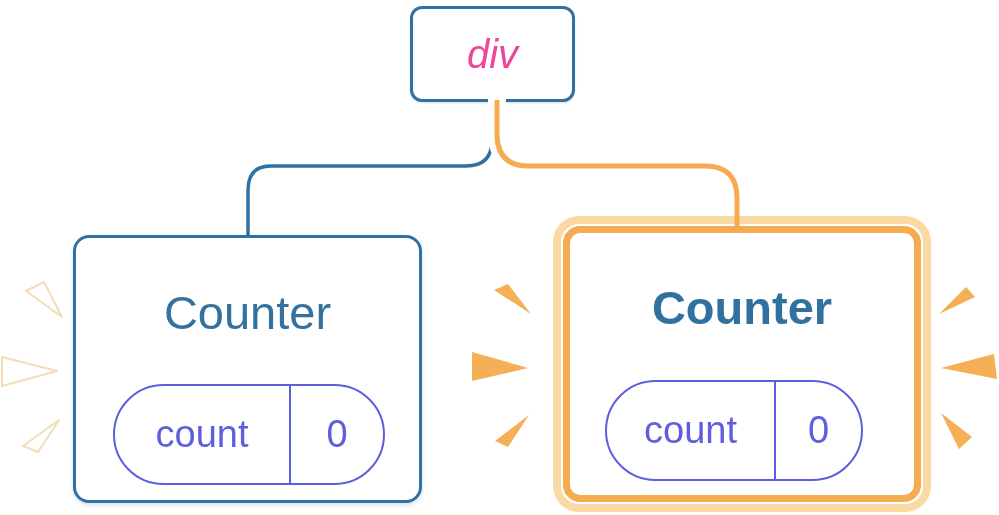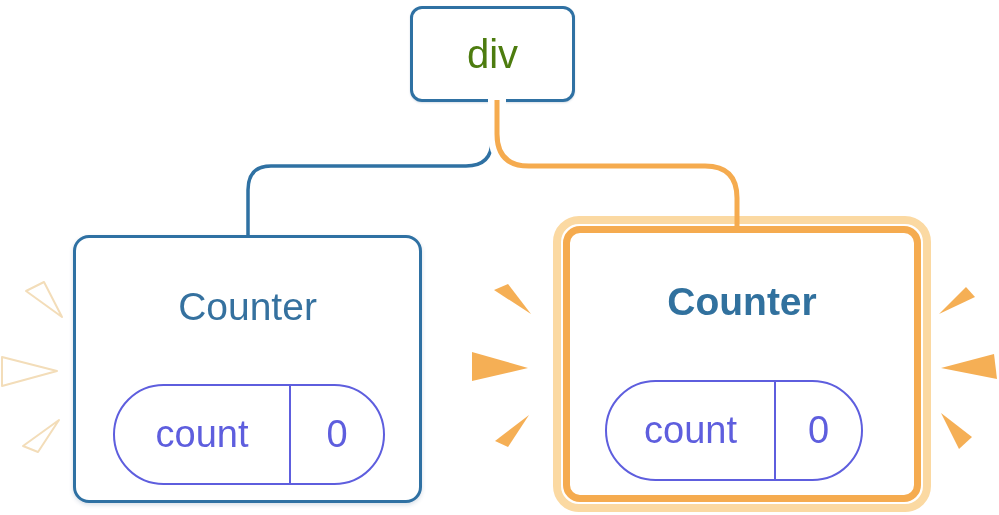--- a/index.html
+++ b/index.html
@@ -11,42 +11,42 @@
   .under-layer{z-index:0;}
   .over-layer{z-index:2;}
 
   
   .root-node{
     position:absolute;left:410px;top:6px;width:165px;height:96px;
     box-sizing:border-box;border:3.5px solid #2f71a3;border-radius:12px;
     background:#ffffff;display:flex;align-items:center;justify-content:center;
     z-index:1;box-shadow:0 1px 2px rgba(40,80,120,0.18);
   }
-  .root-node .node-label{font-size:40px;font-weight:500;color:#4d7c0f;}
+  .root-node .node-label{font-size:40px;font-weight:500;color:#ec4899;font-style:italic;}
 
   
   .card-left{
     position:absolute;left:73px;top:235px;width:349px;height:268px;
     box-sizing:border-box;border:3px solid #2f71a3;border-radius:16px;
     background:#ffffff;z-index:1;box-shadow:0 2px 4px rgba(40,80,120,0.18);
   }
   
   .card-right{
     position:absolute;left:553px;top:216px;width:378px;height:296px;
     box-sizing:border-box;border:8px solid #fbd9a2;border-radius:26px;
     background:transparent;z-index:1;
   }
   .card-right-inner{
     box-sizing:border-box;margin:2px;width:calc(100% - 4px);height:calc(100% - 4px);
     border:7px solid #f5ab4f;border-radius:17px;background:#ffffff;position:relative;
   }
   .card-content{position:relative;width:100%;height:100%;}
   .card-title{
     position:absolute;top:47px;left:0;width:100%;text-align:center;
-    font-size:39px;color:#35719f;font-weight:500;
+    font-size:47px;color:#35719f;font-weight:500;
   }
   .card-right .card-title{font-weight:800;color:#31719e;}
 
   
   .pill{
     position:absolute;box-sizing:border-box;height:101px;
     border:2.5px solid #5e5ede;border-radius:50.5px;background:#ffffff;
     display:flex;align-items:stretch;overflow:hidden;margin-top:27px;
   }
   .card-left .pill{left:37px;top:119px;width:272px;}

